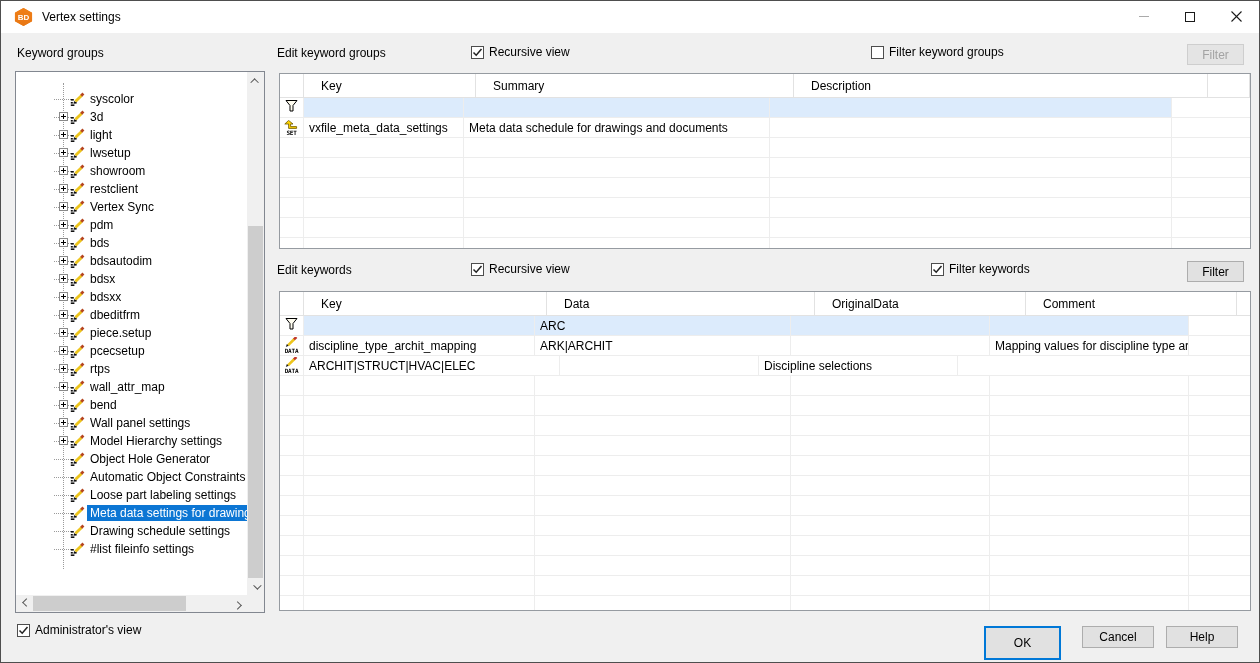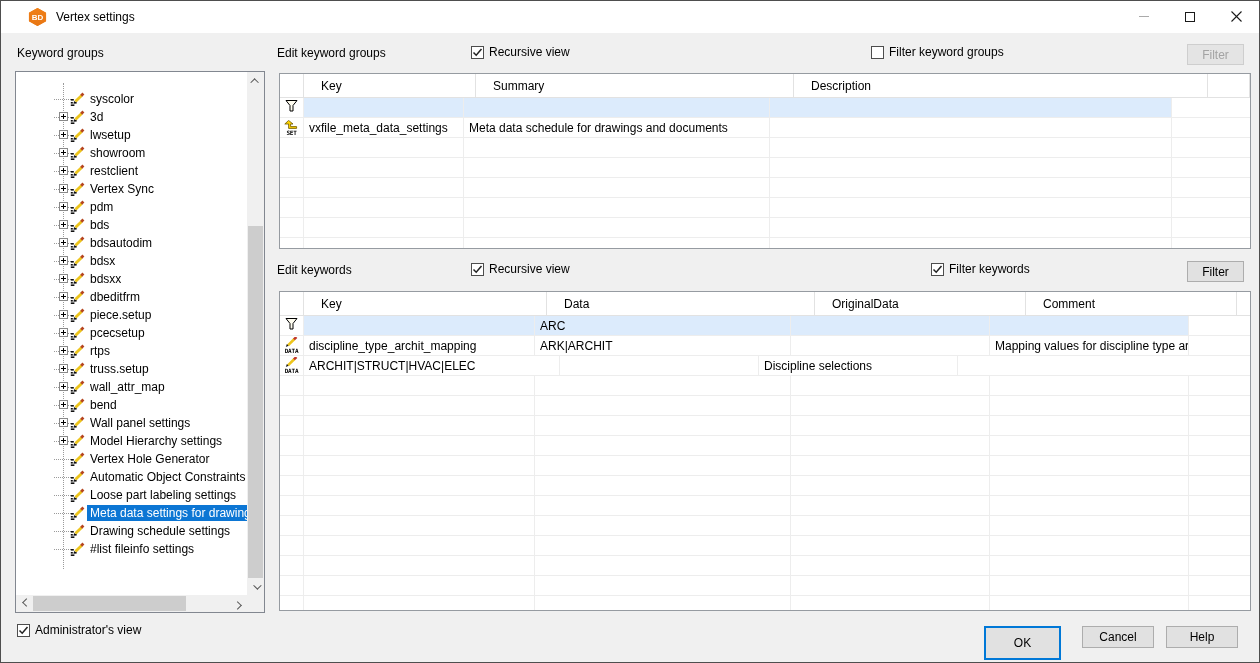--- a/index.html
+++ b/index.html
@@ -5,21 +5,21 @@
   * { margin:0; padding:0; box-sizing:border-box; }
   html,body { width:1260px; height:663px; background:#d9d9d9; }
   body { font-family:"Liberation Sans","DejaVu Sans",sans-serif; font-size:12px; color:#000; }
 
   .window { position:relative; width:1260px; height:663px; background:#f0f0f0;
             border:1px solid #4e4e4e; overflow:hidden; }
 
   
   .titlebar { position:absolute; left:0; top:0; width:100%; height:32px; background:#fff;
               display:flex; align-items:center; }
-  .app-icon { width:19px; height:18px; margin-left:27px;
+  .app-icon { width:19px; height:18px; margin-left:13px;
               background:linear-gradient(180deg, var(--logo-orange,#f p08018), #e87714);
               background-color:var(--logo-orange,#f08018);
               clip-path:polygon(50% 0,95% 26%,95% 74%,50% 100%,5% 74%,5% 26%);
               display:flex; align-items:center; justify-content:center;
               color:#fff; font-size:8px; font-weight:bold; }
   .wtitle { margin-left:9px; font-size:12px; }
   .win-btns { position:absolute; right:0; top:0; height:32px; display:flex; }
   .win-btn { width:46px; height:31px; display:flex; align-items:center; justify-content:center; }
   .glyph-min { width:10px; height:1px; background:#aaa; }
   .glyph-max { width:10px; height:10px; border:1px solid #1a1a1a; }
@@ -155,20 +155,39 @@
           </span>
           <span class="ticon"><svg width="15" height="14" viewBox="0 0 15 14">
               <line x1="5.4" y1="9.6" x2="11.6" y2="3.4" stroke="#edc51c" stroke-width="2.8"></line>
               <line x1="11.2" y1="3.8" x2="13.4" y2="1.6" stroke="#b5441f" stroke-width="2.8"></line>
               <polygon points="3.2,11.8 6,10.6 4.3,8.9 " fill="#1a1a1a"></polygon>
               <rect x="0.8" y="7" width="3" height="1.6" fill="#111"></rect>
               <rect x="0.8" y="10" width="2" height="1.6" fill="#111"></rect>
               <rect x="4" y="10" width="2.6" height="1.6" fill="#111"></rect>
               <rect x="0.8" y="12.4" width="3.6" height="1.6" fill="#111"></rect>
             </svg></span>
+          <span class="tlabel">light</span>
+        </div>
+        <div class="titem">
+          <span class="stub"></span>
+          <span class="plusbox">
+            <svg width="7" height="7" shape-rendering="crispEdges">
+              <line x1="1" y1="3.5" x2="6" y2="3.5" stroke="#000"></line>
+              <line x1="3.5" y1="1" x2="3.5" y2="6" stroke="#000"></line>
+            </svg>
+          </span>
+          <span class="ticon"><svg width="15" height="14" viewBox="0 0 15 14">
+              <line x1="5.4" y1="9.6" x2="11.6" y2="3.4" stroke="#edc51c" stroke-width="2.8"></line>
+              <line x1="11.2" y1="3.8" x2="13.4" y2="1.6" stroke="#b5441f" stroke-width="2.8"></line>
+              <polygon points="3.2,11.8 6,10.6 4.3,8.9 " fill="#1a1a1a"></polygon>
+              <rect x="0.8" y="7" width="3" height="1.6" fill="#111"></rect>
+              <rect x="0.8" y="10" width="2" height="1.6" fill="#111"></rect>
+              <rect x="4" y="10" width="2.6" height="1.6" fill="#111"></rect>
+              <rect x="0.8" y="12.4" width="3.6" height="1.6" fill="#111"></rect>
+            </svg></span>
           <span class="tlabel">lwsetup</span>
         </div>
         <div class="titem">
           <span class="stub"></span>
           <span class="plusbox">
             <svg width="7" height="7" shape-rendering="crispEdges">
               <line x1="1" y1="3.5" x2="6" y2="3.5" stroke="#000"></line>
               <line x1="3.5" y1="1" x2="3.5" y2="6" stroke="#000"></line>
             </svg>
           </span>
@@ -402,39 +421,20 @@
           </span>
           <span class="ticon"><svg width="15" height="14" viewBox="0 0 15 14">
               <line x1="5.4" y1="9.6" x2="11.6" y2="3.4" stroke="#edc51c" stroke-width="2.8"></line>
               <line x1="11.2" y1="3.8" x2="13.4" y2="1.6" stroke="#b5441f" stroke-width="2.8"></line>
               <polygon points="3.2,11.8 6,10.6 4.3,8.9 " fill="#1a1a1a"></polygon>
               <rect x="0.8" y="7" width="3" height="1.6" fill="#111"></rect>
               <rect x="0.8" y="10" width="2" height="1.6" fill="#111"></rect>
               <rect x="4" y="10" width="2.6" height="1.6" fill="#111"></rect>
               <rect x="0.8" y="12.4" width="3.6" height="1.6" fill="#111"></rect>
             </svg></span>
-          <span class="tlabel">truss.setup</span>
-        </div>
-        <div class="titem">
-          <span class="stub"></span>
-          <span class="plusbox">
-            <svg width="7" height="7" shape-rendering="crispEdges">
-              <line x1="1" y1="3.5" x2="6" y2="3.5" stroke="#000"></line>
-              <line x1="3.5" y1="1" x2="3.5" y2="6" stroke="#000"></line>
-            </svg>
-          </span>
-          <span class="ticon"><svg width="15" height="14" viewBox="0 0 15 14">
-              <line x1="5.4" y1="9.6" x2="11.6" y2="3.4" stroke="#edc51c" stroke-width="2.8"></line>
-              <line x1="11.2" y1="3.8" x2="13.4" y2="1.6" stroke="#b5441f" stroke-width="2.8"></line>
-              <polygon points="3.2,11.8 6,10.6 4.3,8.9 " fill="#1a1a1a"></polygon>
-              <rect x="0.8" y="7" width="3" height="1.6" fill="#111"></rect>
-              <rect x="0.8" y="10" width="2" height="1.6" fill="#111"></rect>
-              <rect x="4" y="10" width="2.6" height="1.6" fill="#111"></rect>
-              <rect x="0.8" y="12.4" width="3.6" height="1.6" fill="#111"></rect>
-            </svg></span>
           <span class="tlabel">wall_attr_map</span>
         </div>
         <div class="titem">
           <span class="stub"></span>
           <span class="plusbox">
             <svg width="7" height="7" shape-rendering="crispEdges">
               <line x1="1" y1="3.5" x2="6" y2="3.5" stroke="#000"></line>
               <line x1="3.5" y1="1" x2="3.5" y2="6" stroke="#000"></line>
             </svg>
           </span>
@@ -491,21 +491,21 @@
           <span class="stub"></span>
           <span class="ticon"><svg width="15" height="14" viewBox="0 0 15 14">
               <line x1="5.4" y1="9.6" x2="11.6" y2="3.4" stroke="#edc51c" stroke-width="2.8"></line>
               <line x1="11.2" y1="3.8" x2="13.4" y2="1.6" stroke="#b5441f" stroke-width="2.8"></line>
               <polygon points="3.2,11.8 6,10.6 4.3,8.9 " fill="#1a1a1a"></polygon>
               <rect x="0.8" y="7" width="3" height="1.6" fill="#111"></rect>
               <rect x="0.8" y="10" width="2" height="1.6" fill="#111"></rect>
               <rect x="4" y="10" width="2.6" height="1.6" fill="#111"></rect>
               <rect x="0.8" y="12.4" width="3.6" height="1.6" fill="#111"></rect>
             </svg></span>
-          <span class="tlabel">Vertex Hole Generator</span>
+          <span class="tlabel">Object Hole Generator</span>
         </div>
         <div class="titem">
           <span class="stub"></span>
           <span class="ticon"><svg width="15" height="14" viewBox="0 0 15 14">
               <line x1="5.4" y1="9.6" x2="11.6" y2="3.4" stroke="#edc51c" stroke-width="2.8"></line>
               <line x1="11.2" y1="3.8" x2="13.4" y2="1.6" stroke="#b5441f" stroke-width="2.8"></line>
               <polygon points="3.2,11.8 6,10.6 4.3,8.9 " fill="#1a1a1a"></polygon>
               <rect x="0.8" y="7" width="3" height="1.6" fill="#111"></rect>
               <rect x="0.8" y="10" width="2" height="1.6" fill="#111"></rect>
               <rect x="4" y="10" width="2.6" height="1.6" fill="#111"></rect>

